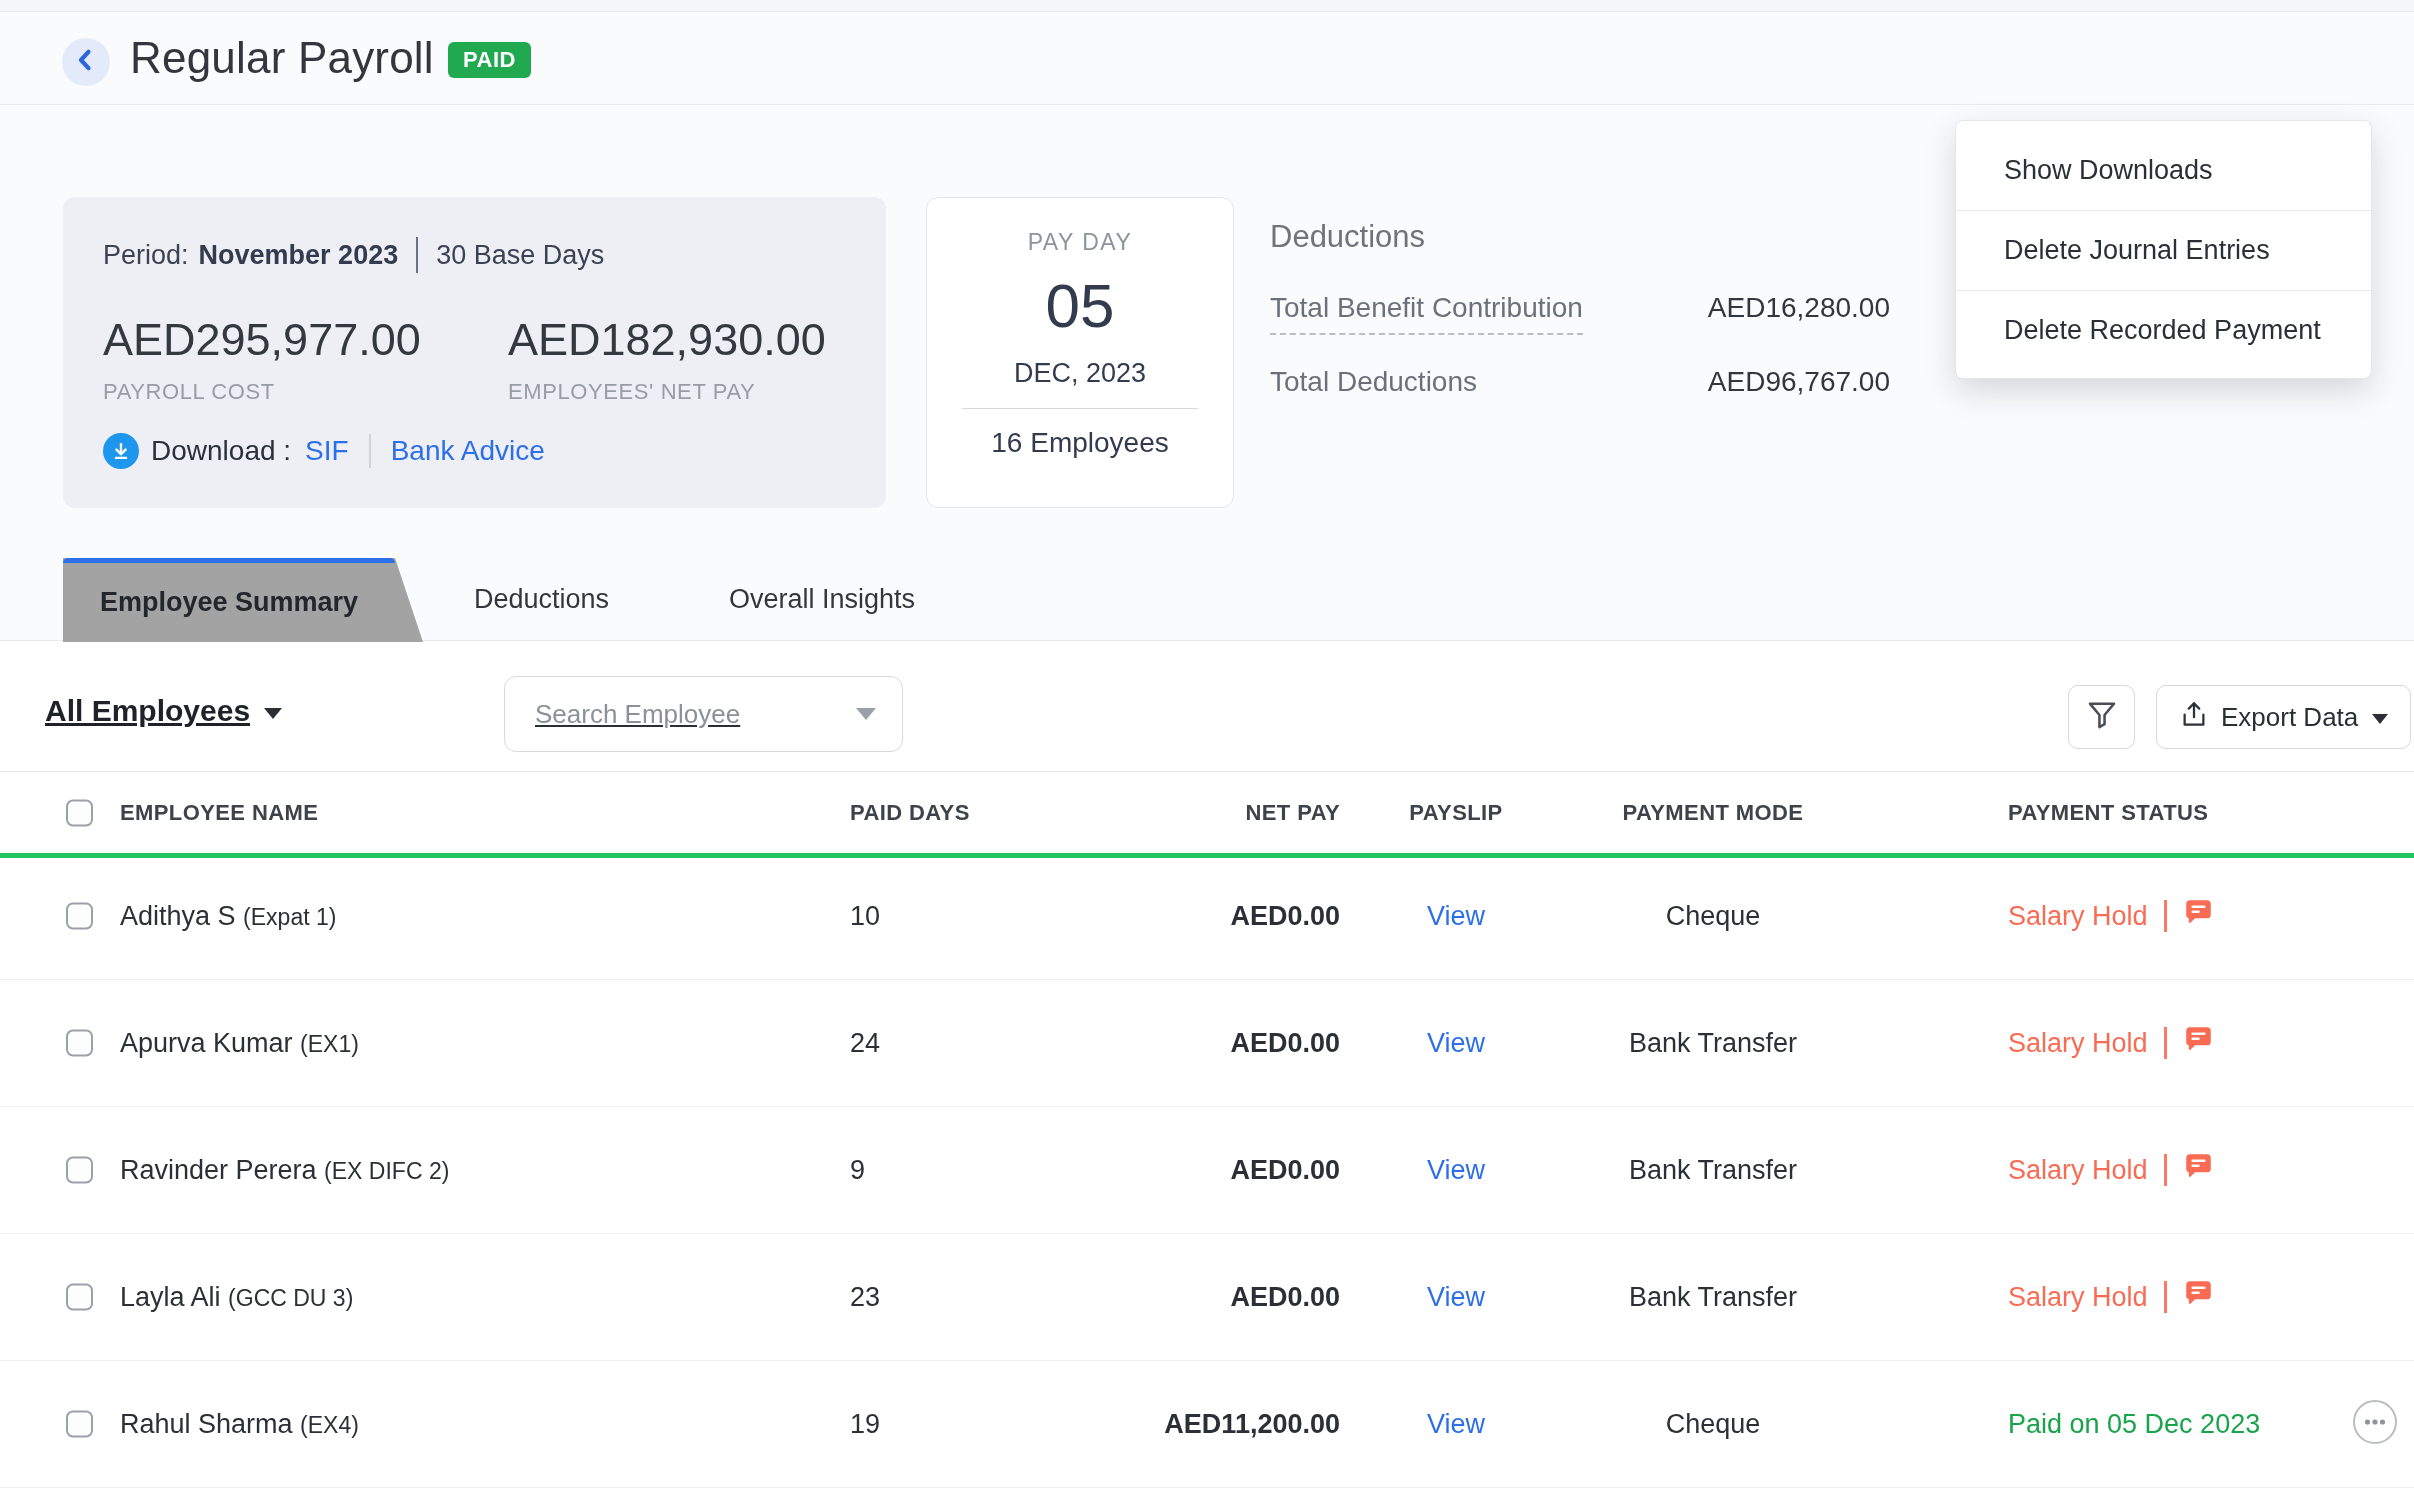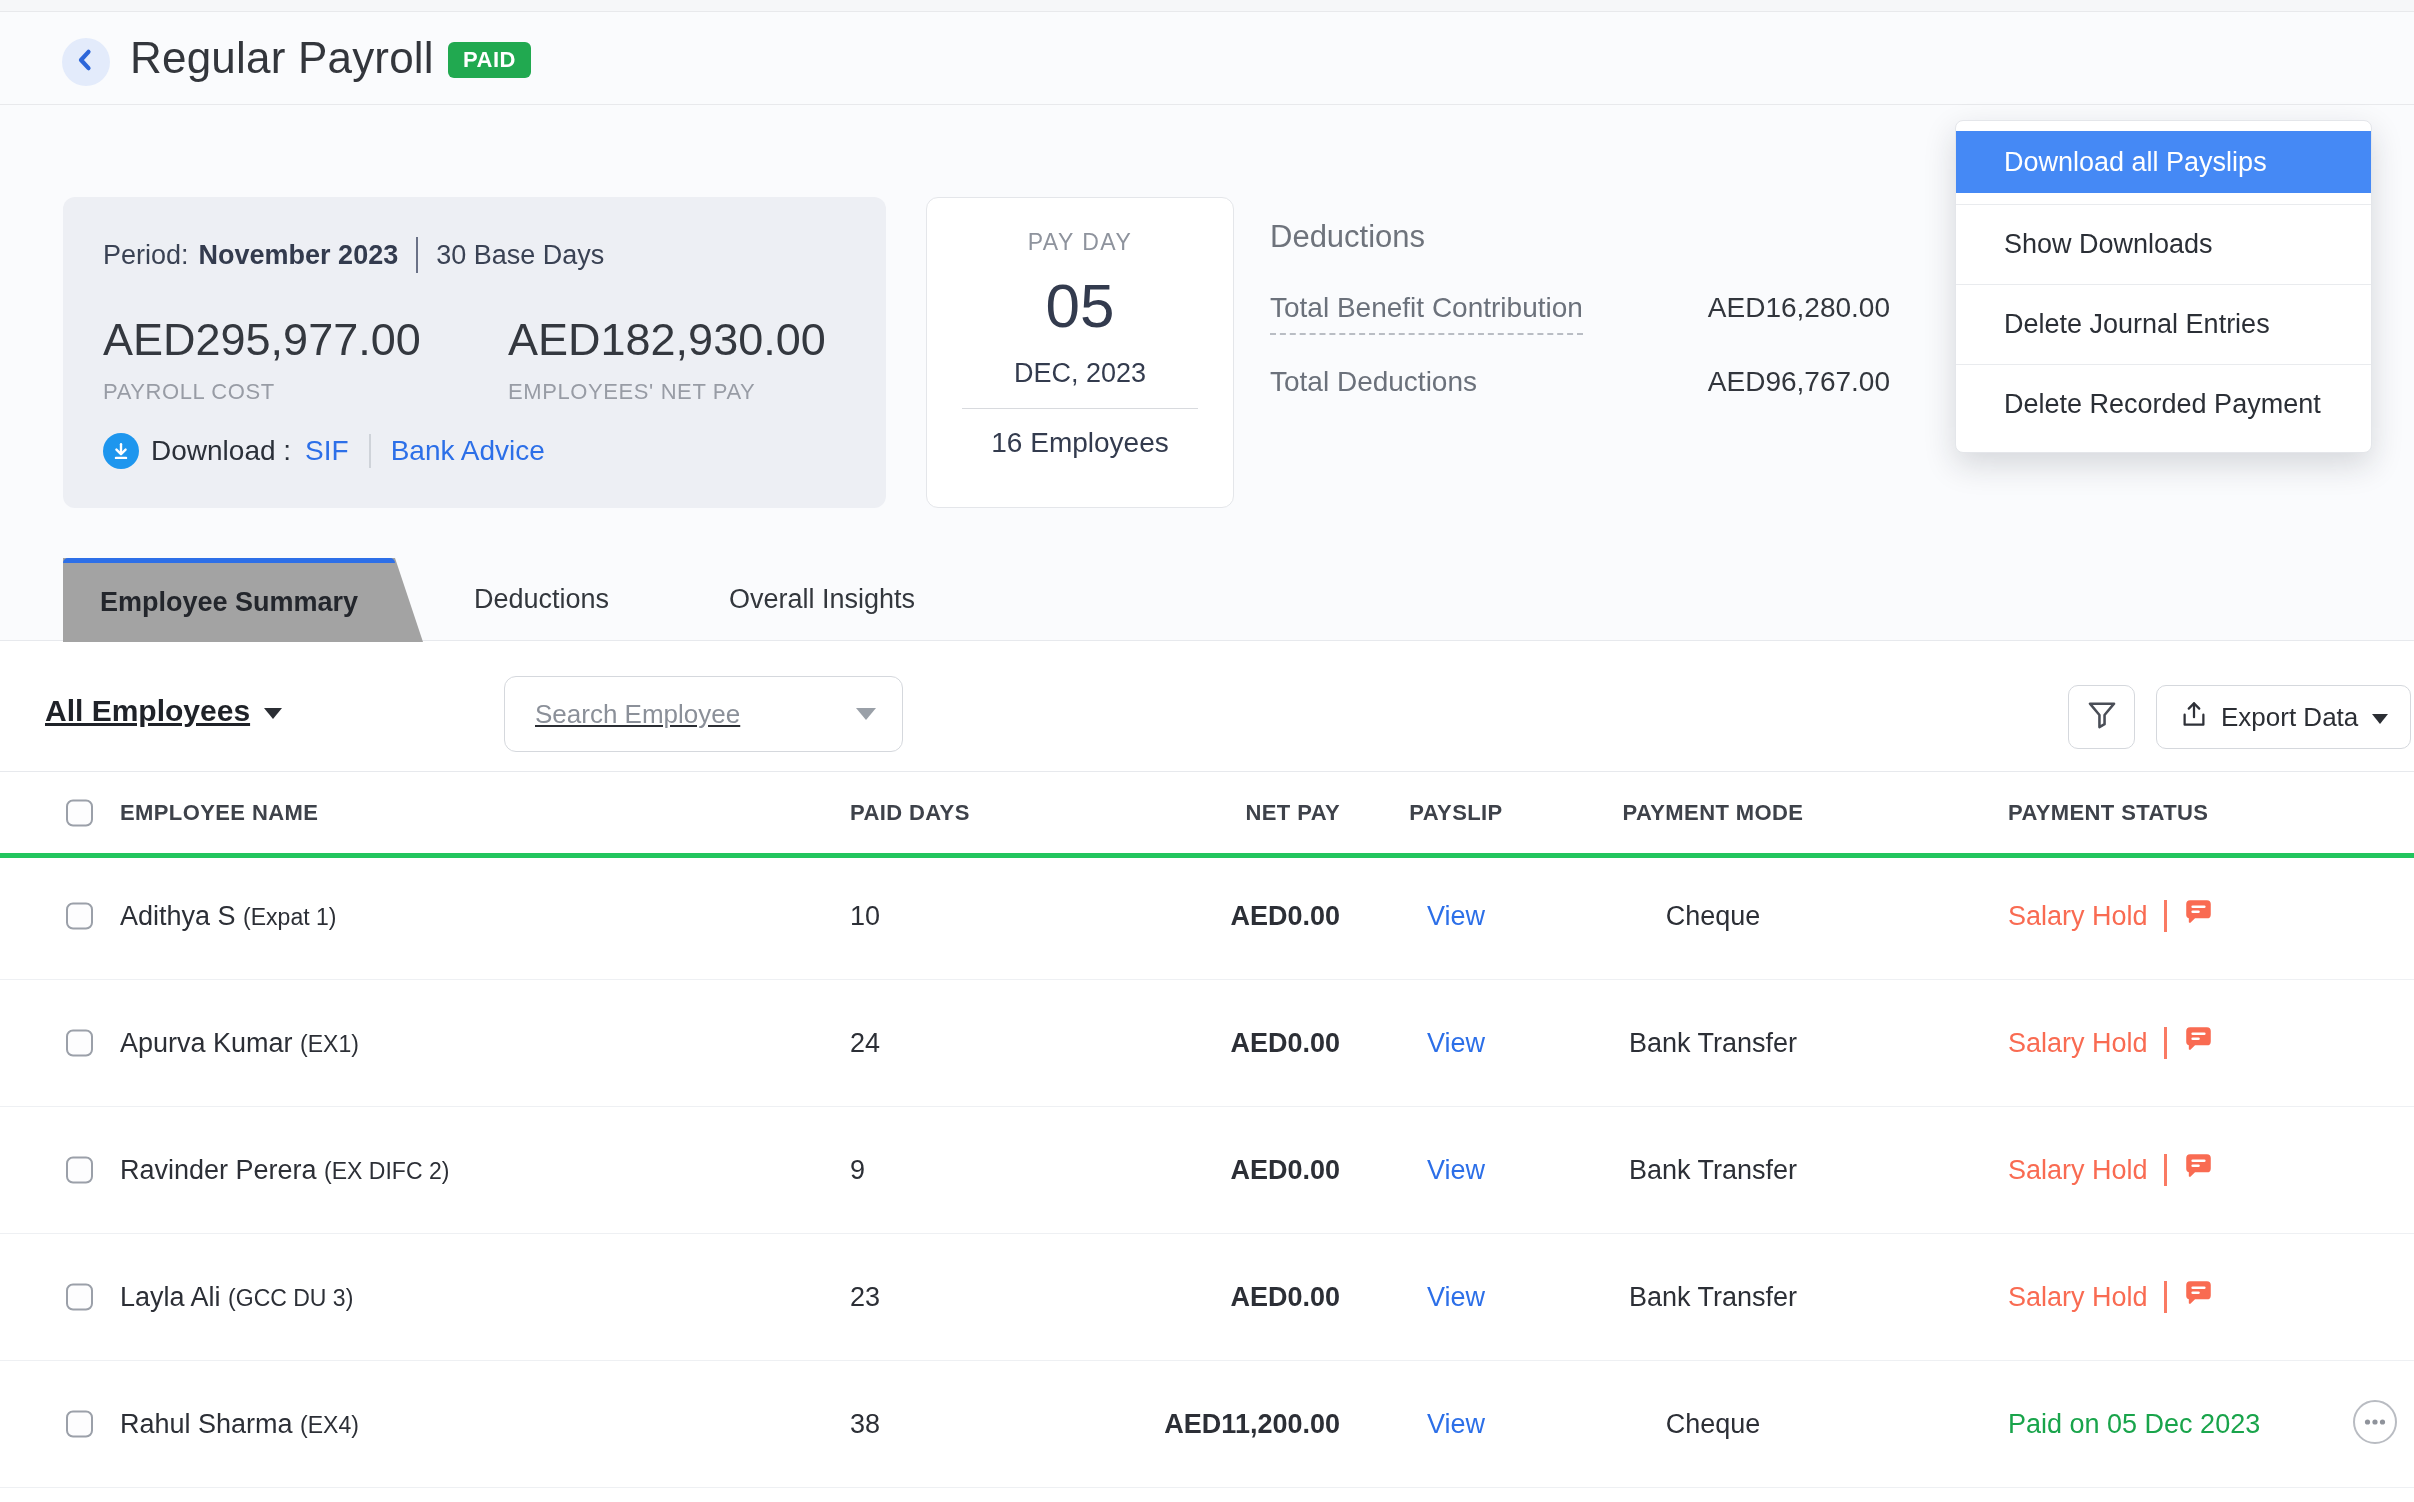--- a/index.html
+++ b/index.html
@@ -131,21 +131,20 @@
         <svg width="30" height="30" viewBox="0 0 24 24">
             <polyline points="14,5.5 8,12 14,18.5" fill="none" stroke="#2d66d9" stroke-width="3.4" stroke-linecap="round" stroke-linejoin="round"></polyline>
           </svg>
       </span>
     </div>
     <div class="page-title">Regular Payroll</div>
     <div class="badge">PAID</div>
   </div>
 
   <div class="menu">
-      <div class="menu-item highlight">Download all Payslips</div>
       <div class="menu-item">Show Downloads</div>
       <div class="menu-item">Delete Journal Entries</div>
       <div class="menu-item">Delete Recorded Payment</div>
     </div>
 
   <div class="summary">
 
     <div class="period-card">
       <div class="period-line">
         <span>Period:</span>
@@ -336,21 +335,21 @@
           <rect x="6.5" y="10.4" width="6.5" height="2" rx="1" fill="#fff"></rect>
         </svg>
       </span>
     </span>
 
   </div>
 
   <div class="trow">
     <span class="cb"></span>
     <span class="cell name col-name"><span>Rahul Sharma</span> <span class="tag">(EX4)</span></span>
-    <span class="cell col-days">38</span>
+    <span class="cell col-days">19</span>
     <span class="cell pay col-pay">AED11,200.00</span>
     <a class="cell view col-slip">View</a>
     <span class="cell col-mode">Cheque</span>
     <span class="cell status col-status paid">
       <span>Paid on 05 Dec 2023</span>
 
     </span>
     <span class="rowmenu">
       <svg width="46" height="46" viewBox="0 0 46 46">
         <circle cx="23" cy="23" r="21" fill="#fff" stroke="#b9bcc2" stroke-width="2"></circle>

